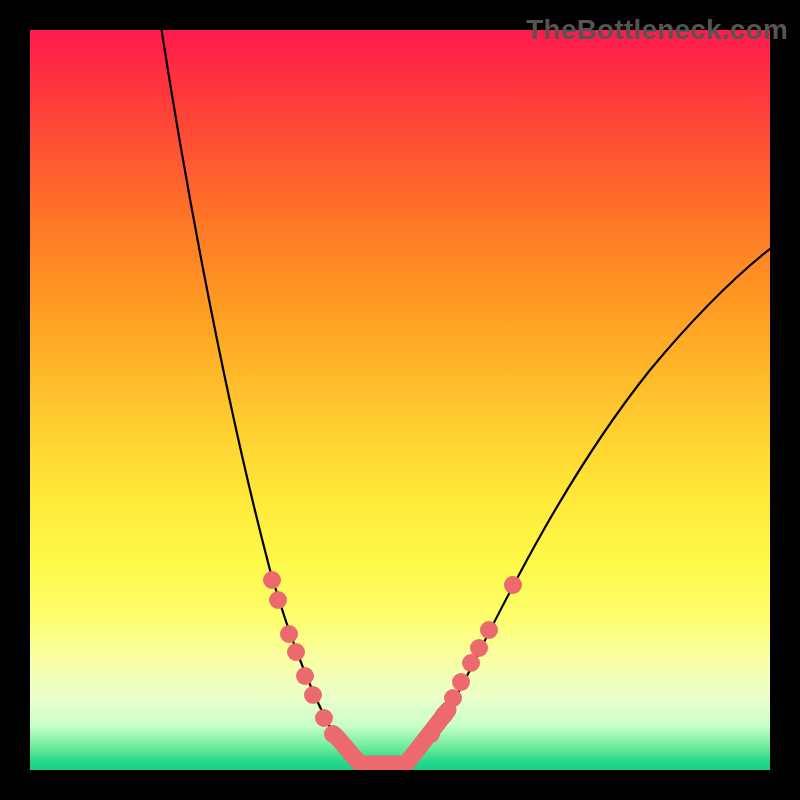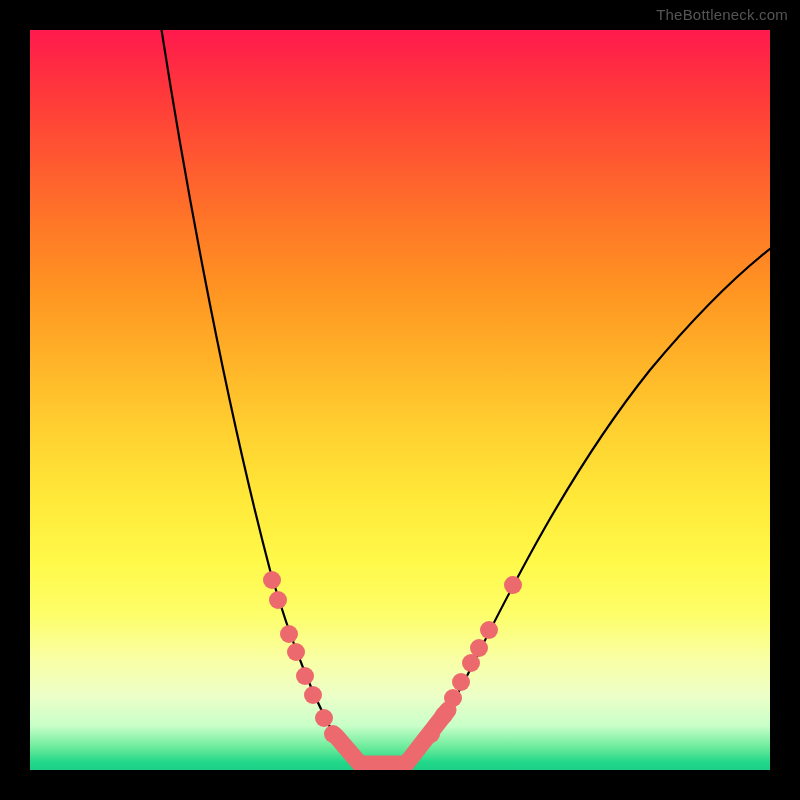--- a/index.html
+++ b/index.html
@@ -36,25 +36,25 @@
       #f9ffa4 85%,
       #ecffc8 90%,
       #c9ffc9 94%,
       #62e998 97.2%,
       #20d789 99%,
       #1dcf86 100%
     );
   }
   .watermark {
     position: absolute;
-    top: 6px;
+    top: 14px;
     right: 12px;
     color: #555555;
-    font-size: 15px;
-    font-weight: 400;
+    font-size: 28px;
+    font-weight: 700;
     letter-spacing: 0.2px;
     user-select: none;
     pointer-events: none;
   }
   svg.overlay {
     position: absolute;
     left: 0;
     top: 0;
     pointer-events: none;
   }

